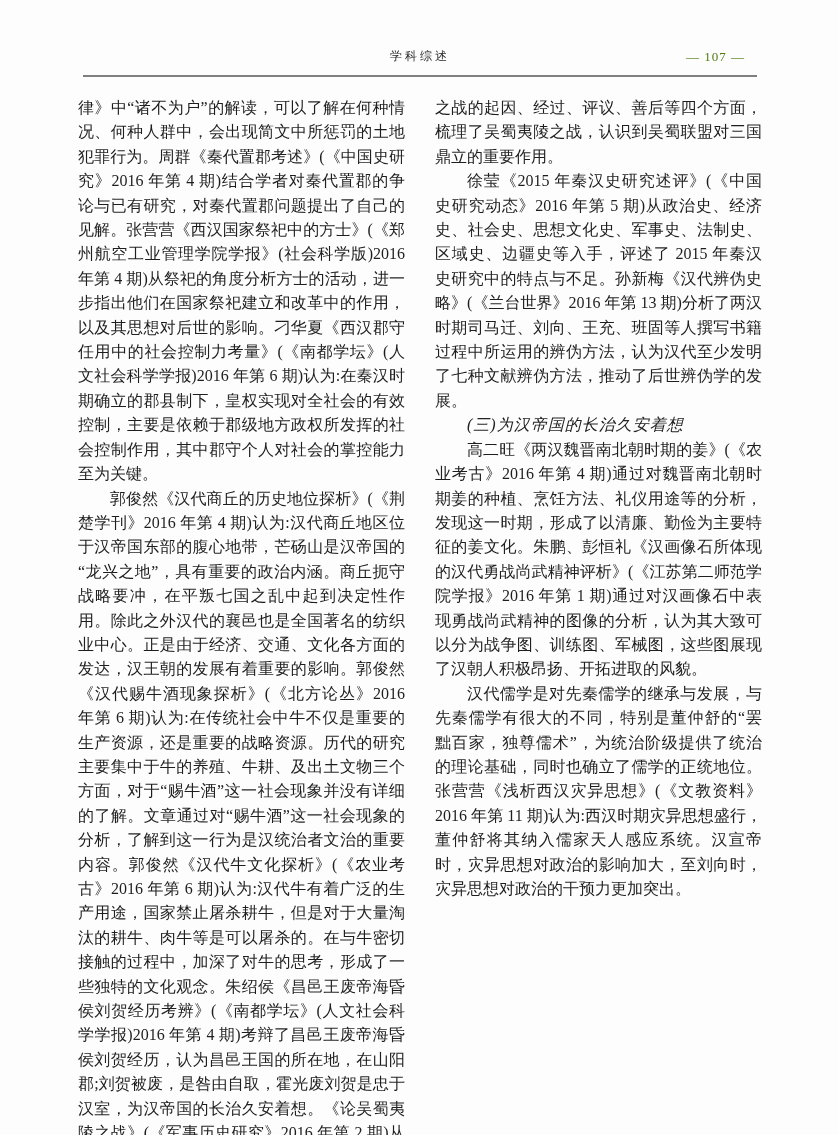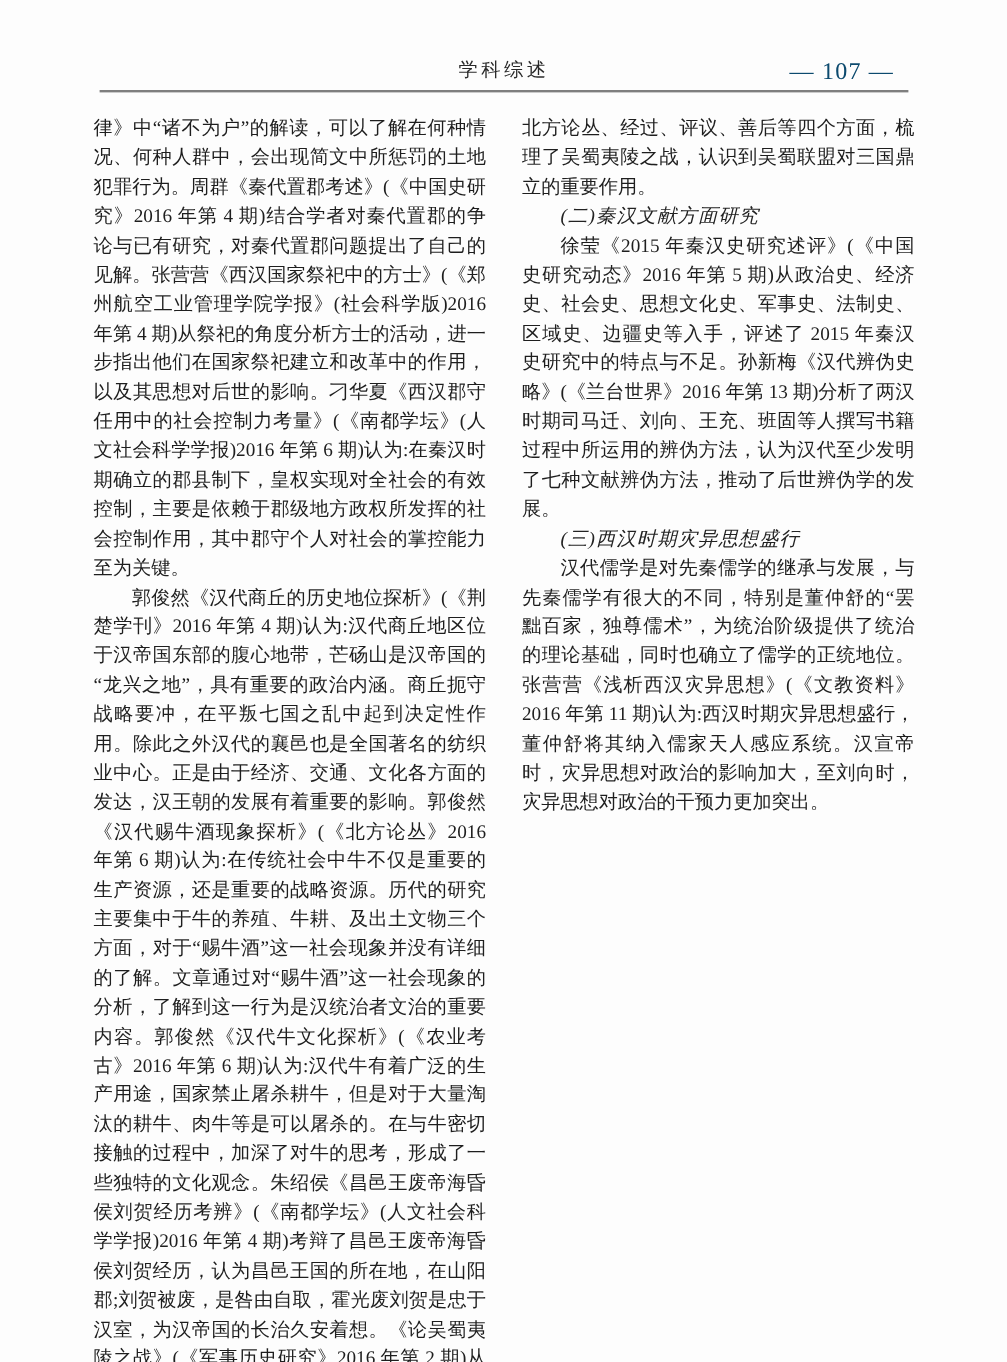--- a/index.html
+++ b/index.html
@@ -24,31 +24,31 @@
     top: 48px;
     left: 83px;
     width: 674px;
     height: 24px;
   }
   .running-head .title {
     position: absolute;
     left: 0;
     right: 0;
     text-align: center;
-    font-size: 16px;
+    font-size: 12px;
     letter-spacing: 3px;
     color: #2a2a2a;
   }
   .running-head .pageno {
     position: absolute;
     right: 12px;
     top: 1px;
-    font-size: 20px;
+    font-size: 13px;
     letter-spacing: 1px;
-    color: #0c4a6e;
+    color: #4d7c0f;
     white-space: nowrap;
   }
   .head-rule {
     position: absolute;
     top: 75px;
     left: 83px;
     width: 674px;
     height: 2px;
     background: #7f7f7f;
   }
@@ -91,21 +91,21 @@
   </div>
 
   <div class="head-rule"></div>
 
   <div class="content">
     <div class="column">
         <p class="continuation">律》中“诸不为户”的解读，可以了解在何种情况、何种人群中，会出现简文中所惩罚的土地犯罪行为。周群《秦代置郡考述》(《中国史研究》2016 年第 4 期)结合学者对秦代置郡的争论与已有研究，对秦代置郡问题提出了自己的见解。张营营《西汉国家祭祀中的方士》(《郑州航空工业管理学院学报》(社会科学版)2016 年第 4 期)从祭祀的角度分析方士的活动，进一步指出他们在国家祭祀建立和改革中的作用，以及其思想对后世的影响。刁华夏《西汉郡守任用中的社会控制力考量》(《南都学坛》(人文社会科学学报)2016 年第 6 期)认为:在秦汉时期确立的郡县制下，皇权实现对全社会的有效控制，主要是依赖于郡级地方政权所发挥的社会控制作用，其中郡守个人对社会的掌控能力至为关键。</p>
         <p class="paragraph">郭俊然《汉代商丘的历史地位探析》(《荆楚学刊》2016 年第 4 期)认为:汉代商丘地区位于汉帝国东部的腹心地带，芒砀山是汉帝国的“龙兴之地”，具有重要的政治内涵。商丘扼守战略要冲，在平叛七国之乱中起到决定性作用。除此之外汉代的襄邑也是全国著名的纺织业中心。正是由于经济、交通、文化各方面的发达，汉王朝的发展有着重要的影响。郭俊然《汉代赐牛酒现象探析》(《北方论丛》2016 年第 6 期)认为:在传统社会中牛不仅是重要的生产资源，还是重要的战略资源。历代的研究主要集中于牛的养殖、牛耕、及出土文物三个方面，对于“赐牛酒”这一社会现象并没有详细的了解。文章通过对“赐牛酒”这一社会现象的分析，了解到这一行为是汉统治者文治的重要内容。郭俊然《汉代牛文化探析》(《农业考古》2016 年第 6 期)认为:汉代牛有着广泛的生产用途，国家禁止屠杀耕牛，但是对于大量淘汰的耕牛、肉牛等是可以屠杀的。在与牛密切接触的过程中，加深了对牛的思考，形成了一些独特的文化观念。朱绍侯《昌邑王废帝海昏侯刘贺经历考辨》(《南都学坛》(人文社会科学学报)2016 年第 4 期)考辩了昌邑王废帝海昏侯刘贺经历，认为昌邑王国的所在地，在山阳郡;刘贺被废，是咎由自取，霍光废刘贺是忠于汉室，为汉帝国的长治久安着想。《论吴蜀夷陵之战》(《军事历史研究》2016 年第 2 期)从吴蜀夷陵</p>
       </div>
     <div class="column">
-        <p class="continuation">北方论丛、经过、评议、善后等四个方面，梳理了吴蜀夷陵之战，认识到吴蜀联盟对三国鼎立的重要作用。</p>
-        <p class="heading">(二)秦汉文献方面研究</p>
+        <p class="continuation">之战的起因、经过、评议、善后等四个方面，梳理了吴蜀夷陵之战，认识到吴蜀联盟对三国鼎立的重要作用。</p>
         <p class="paragraph">徐莹《2015 年秦汉史研究述评》(《中国史研究动态》2016 年第 5 期)从政治史、经济史、社会史、思想文化史、军事史、法制史、区域史、边疆史等入手，评述了 2015 年秦汉史研究中的特点与不足。孙新梅《汉代辨伪史略》(《兰台世界》2016 年第 13 期)分析了两汉时期司马迁、刘向、王充、班固等人撰写书籍过程中所运用的辨伪方法，认为汉代至少发明了七种文献辨伪方法，推动了后世辨伪学的发展。</p>
-        <p class="heading">(三)西汉时期灾异思想盛行</p>
+        <p class="heading">(三)为汉帝国的长治久安着想</p>
+        <p class="paragraph">高二旺《两汉魏晋南北朝时期的姜》(《农业考古》2016 年第 4 期)通过对魏晋南北朝时期姜的种植、烹饪方法、礼仪用途等的分析，发现这一时期，形成了以清廉、勤俭为主要特征的姜文化。朱鹏、彭恒礼《汉画像石所体现的汉代勇战尚武精神评析》(《江苏第二师范学院学报》2016 年第 1 期)通过对汉画像石中表现勇战尚武精神的图像的分析，认为其大致可以分为战争图、训练图、军械图，这些图展现了汉朝人积极昂扬、开拓进取的风貌。</p>
         <p class="paragraph">汉代儒学是对先秦儒学的继承与发展，与先秦儒学有很大的不同，特别是董仲舒的“罢黜百家，独尊儒术”，为统治阶级提供了统治的理论基础，同时也确立了儒学的正统地位。张营营《浅析西汉灾异思想》(《文教资料》2016 年第 11 期)认为:西汉时期灾异思想盛行，董仲舒将其纳入儒家天人感应系统。汉宣帝时，灾异思想对政治的影响加大，至刘向时，灾异思想对政治的干预力更加突出。</p>
       </div>
   </div>
 
 </div>
 
 </body></html>

